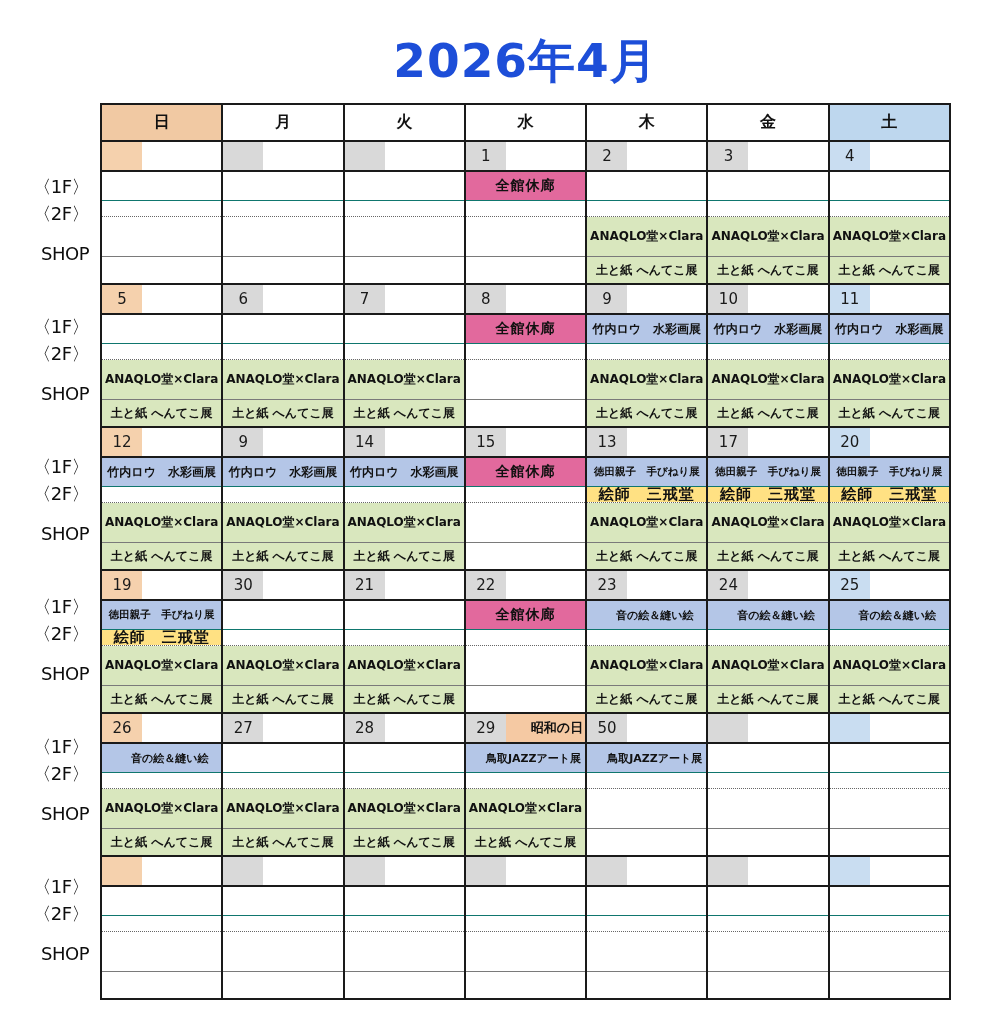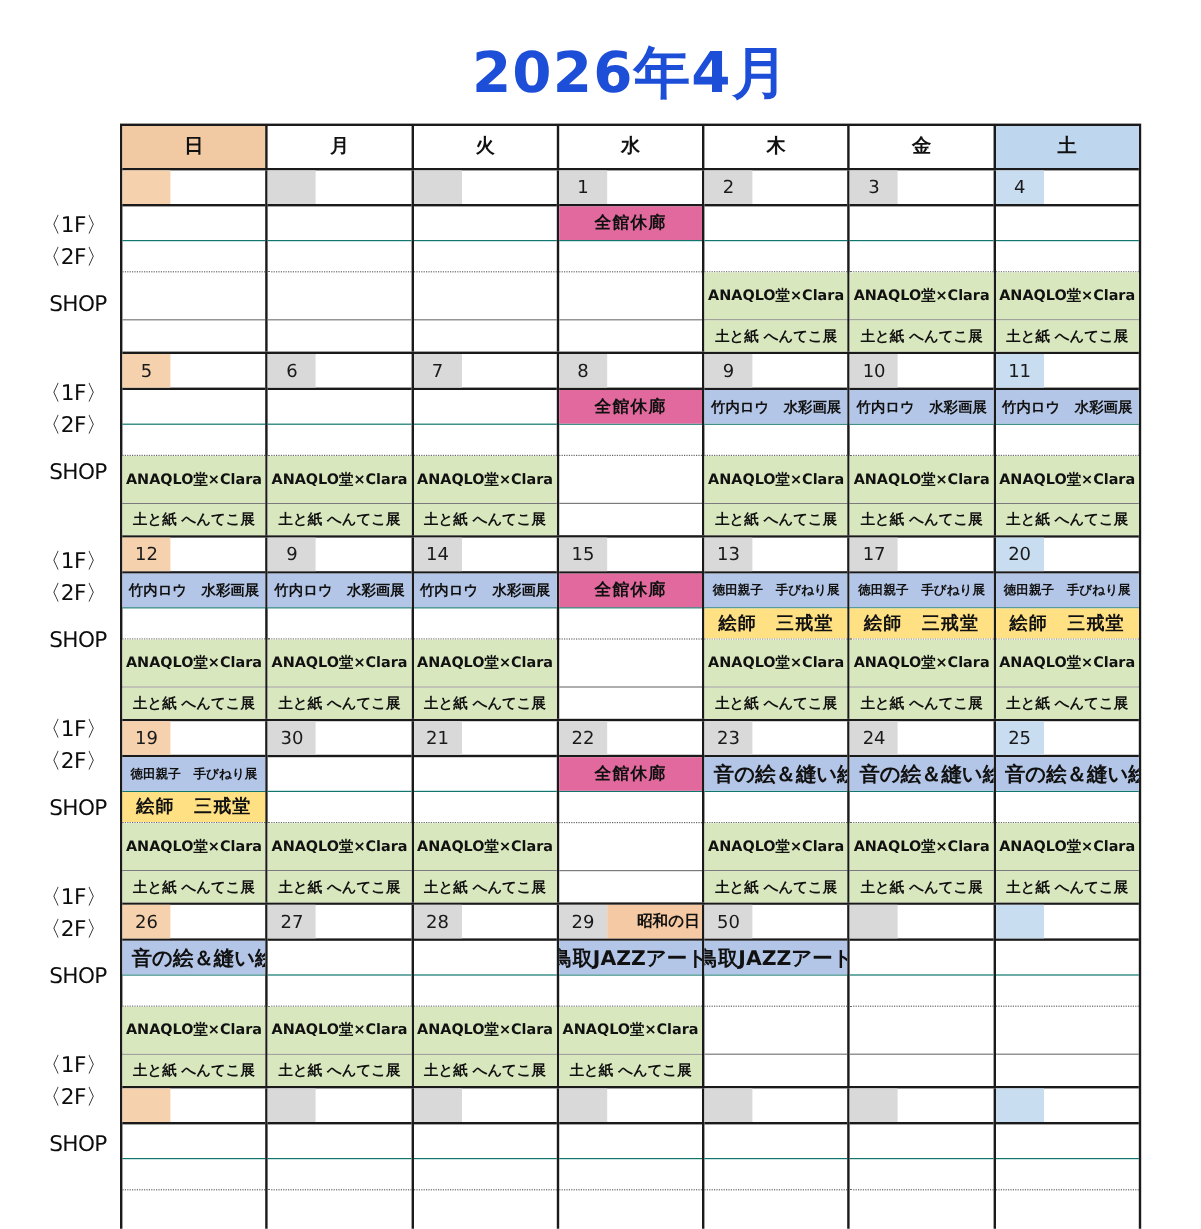--- a/index.html
+++ b/index.html
@@ -48,21 +48,21 @@
   .hcell.sat { background: var(--saturday-header, #BED7EE); }
 
   .week { display: flex; border-bottom: 2px solid #1a1a1a; }
   .week:last-child { border-bottom: none; }
   .day { flex: 1; min-width: 0; }
   .day + .day { border-left: 2px solid #1a1a1a; }
 
   .r { position: relative; }
   .r.date { height: 30px; border-bottom: 2px solid #1a1a1a; display: flex; }
   .r.f1   { height: 29px; border-bottom: 1px solid #0f766e; }
-  .r.f2   { height: 26px; border-bottom: 1px dotted #666; }
+  .r.f2   { height: 16px; border-bottom: 1px dotted #666; }
   .r.s1   { height: 40px; border-bottom: 1px solid #7a7a7a; }
   .r.s2   { height: 26px; }
 
   .chip {
     width: 40px; height: 100%;
     display: flex; align-items: center; justify-content: center;
   }
   .chip.sun { background: var(--sunday-chip, #F5D1AD); }
   .chip.wk  { background: var(--weekday-chip, #D9D9D9); }
   .chip.sat { background: var(--saturday-chip, #C9DDF1); }
@@ -77,21 +77,21 @@
 
   .ev {
     width: 100%; height: 100%;
     display: flex; align-items: center; justify-content: center;
     font-weight: bold; white-space: nowrap; overflow: hidden;
     color: #111;
   }
   .ev.pink    { background: var(--closed-pink, #E2699D); font-size: 14px; letter-spacing: 1px; }
   .ev.blue    { background: var(--event-blue, #B4C6E7); font-size: 12px; }
   .ev.blue-sm { background: var(--event-blue, #B4C6E7); font-size: 10.5px; }
-  .ev.blue-lg { background: var(--event-blue, #B4C6E7); font-size: 17px; padding-left: 16px; }
+  .ev.blue-lg { background: var(--event-blue, #B4C6E7); font-size: 11px; padding-left: 16px; }
   .ev.yellow  { background: var(--event-yellow, #FFE183); font-size: 15px; letter-spacing: 1px; }
   .ev.green   { background: var(--event-green, #D9E7BE); font-size: 12px; }
 </style>
 </head>
 <body>
 
 <div class="title">2026年4月</div>
 
 <div class="labels-col" id="labels">
     <div class="lweek">

